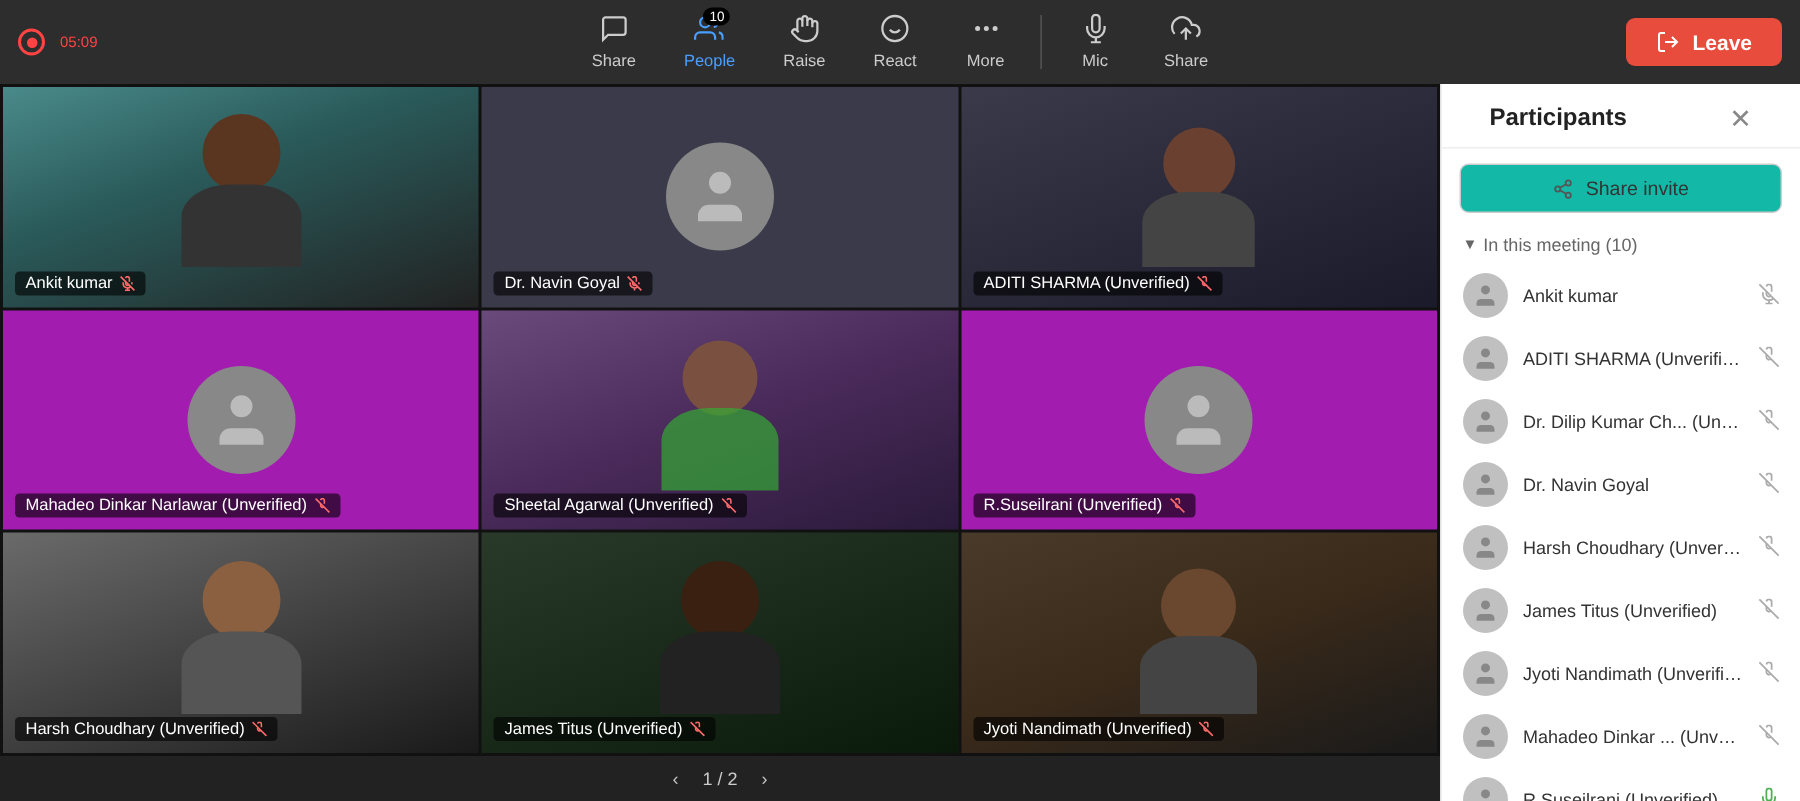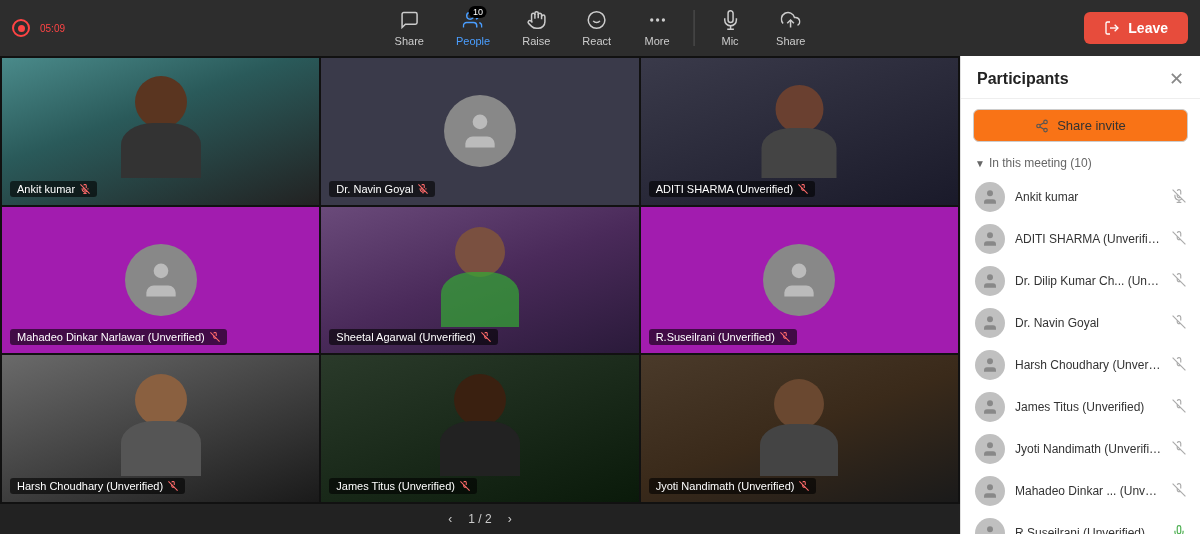--- a/index.html
+++ b/index.html
@@ -208,21 +208,21 @@
       display: flex;
       flex-direction: column;
       flex-shrink: 0;
       border-left: 1px solid #e0e0e0;
     }
 
     .panel-header {
       display: flex;
       align-items: center;
       justify-content: space-between;
-      padding: 14px 16px 10px;
+      padding: 14px 32px 10px;
       border-bottom: 1px solid #eee;
     }
 
     .panel-title {
       font-size: 16px;
       font-weight: 600;
       color: #222;
     }
 
     .close-btn {
@@ -230,21 +230,21 @@
       color: #888;
       font-size: 18px;
       line-height: 1;
     }
 
     .share-invite-btn {
       margin: 10px 12px;
       border: 1px solid #ccc;
       border-radius: 6px;
       padding: 8px 14px;
-      background: #f97316;
+      background: #14b8a6;
       cursor: pointer;
       display: flex;
       align-items: center;
       justify-content: center;
       gap: 8px;
       font-size: 13px;
       color: #333;
     }
 
     .meeting-section {

